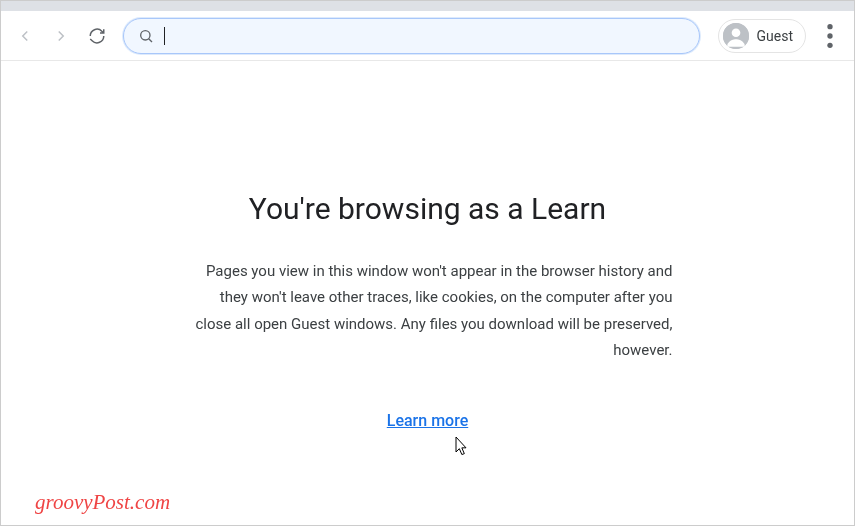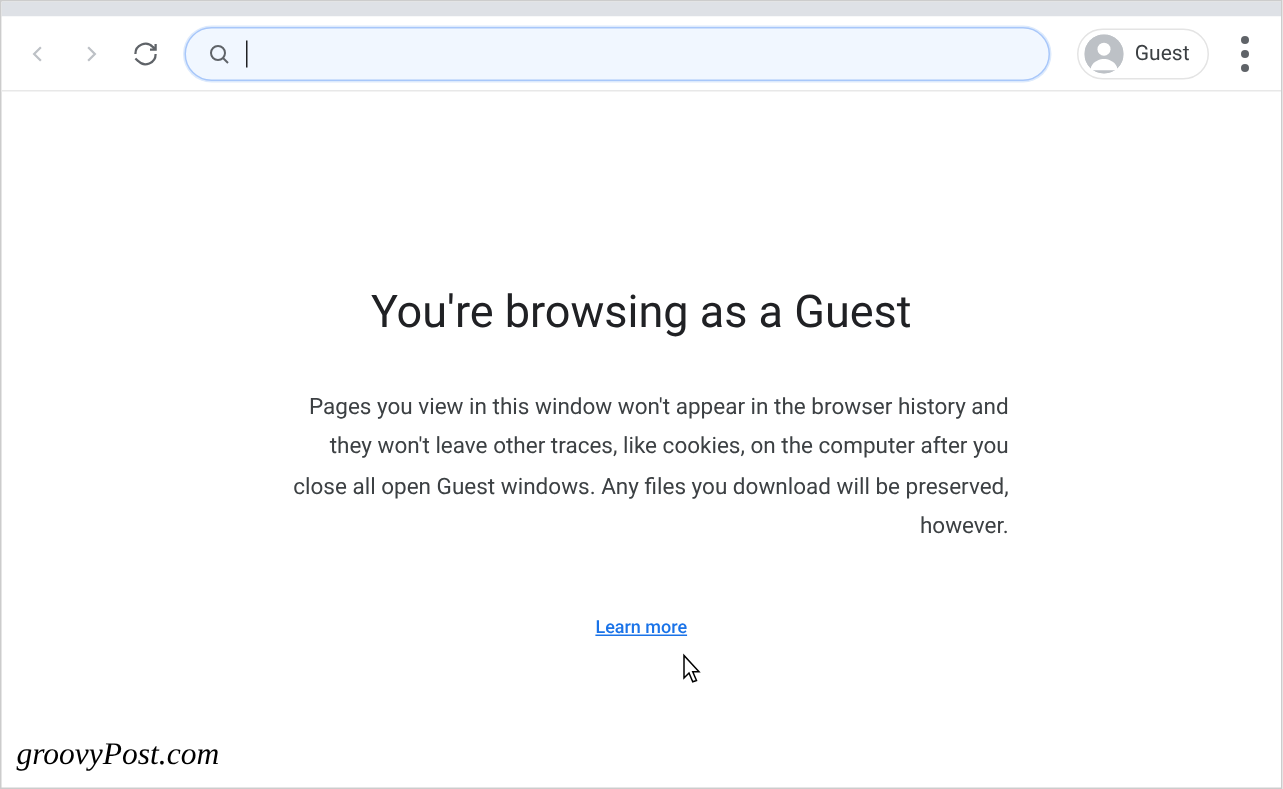--- a/index.html
+++ b/index.html
@@ -75,31 +75,31 @@
 }
 .headline {
   font-size:30px; font-weight:400; color:#202124; margin-bottom:32px;
 }
 .body-text {
   max-width:490px; margin:0 auto; text-align:right;
   font-size:15px; line-height:1.75; color:#3c4043;
 }
 .learn-more {
   display:inline-block; margin-top:48px;
-  color:#1a73e8; font-size:12px; text-decoration:underline;
+  color:#1a73e8; font-size:16px; text-decoration:underline;
   font-weight:500;
 }
 .cursor-pointer {
   position:absolute; left:450px; top:434px;
 }
 .cursor-pointer svg { width:20px; height:24px; }
 .watermark {
-  position:absolute; left:10px; bottom:10px;
+  position:absolute; left:34px; bottom:10px;
   font-family: Georgia, 'Times New Roman', serif;
-  font-size:21px; color:#000000; font-style:italic;
+  font-size:21px; color:#ef4444; font-style:italic;
 }
 </style>
 </head>
 <body>
 
 <div class="tabstrip">
   
   
 </div>
 
@@ -141,21 +141,21 @@
   <div class="menu-btn">
     <svg viewBox="0 0 24 24" fill="currentColor">
         <circle cx="12" cy="5" r="2"></circle>
         <circle cx="12" cy="12" r="2"></circle>
         <circle cx="12" cy="19" r="2"></circle>
       </svg>
   </div>
 </div>
 
 <div class="content">
-  <h1 class="headline">You're browsing as a Guest</h1>
+  <h1 class="headline">You're browsing as a Learn</h1>
   <p class="body-text">Pages you view in this window won't appear in the browser history and they won't leave other traces, like cookies, on the computer after you close all open Guest windows. Any files you download will be preserved, however.</p>
   <a href="#" class="learn-more">Learn more</a>
 </div>
 
 <div class="cursor-pointer">
   <svg viewBox="0 0 24 28" fill="#fff" stroke="#000" stroke-width="1.2">
     <path d="M6 2 L6 20 L10 16 L13 23 L16 22 L13 15 L18 15 Z"></path>
   </svg>
 </div>
 

